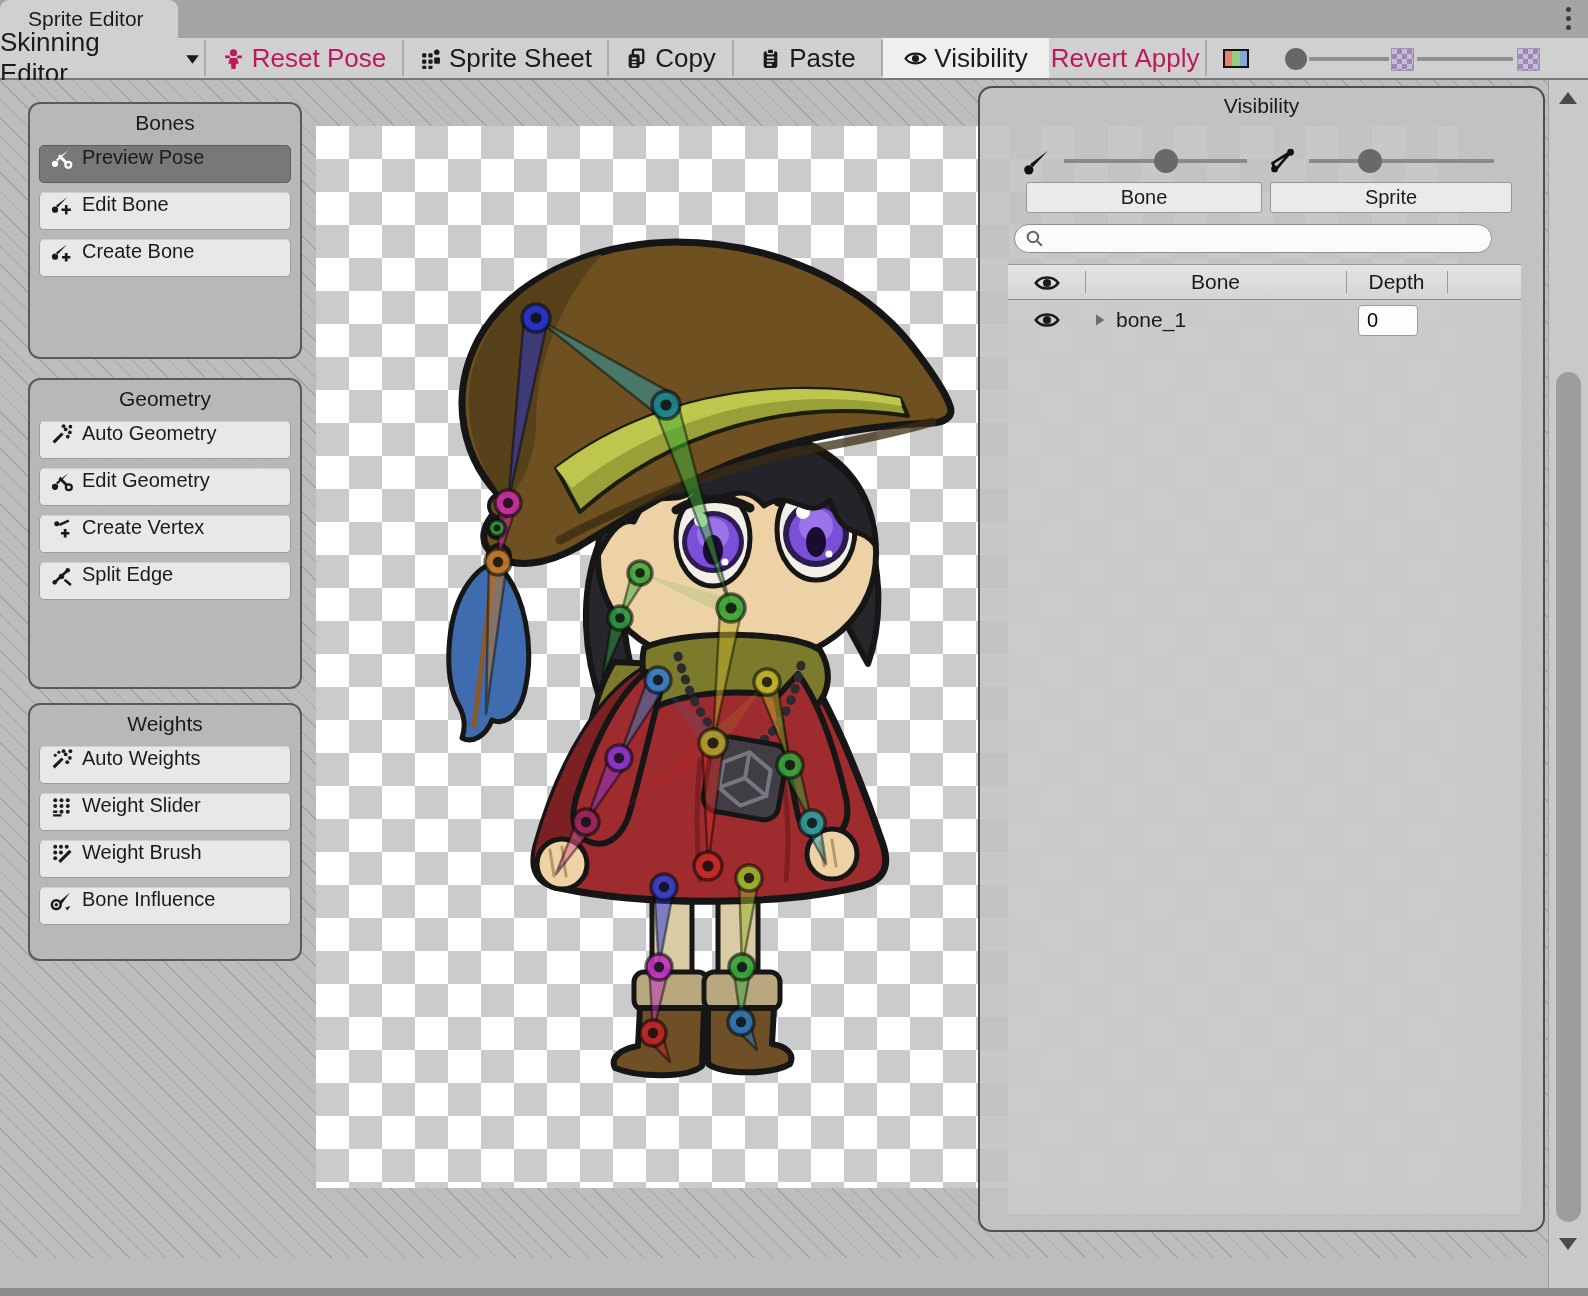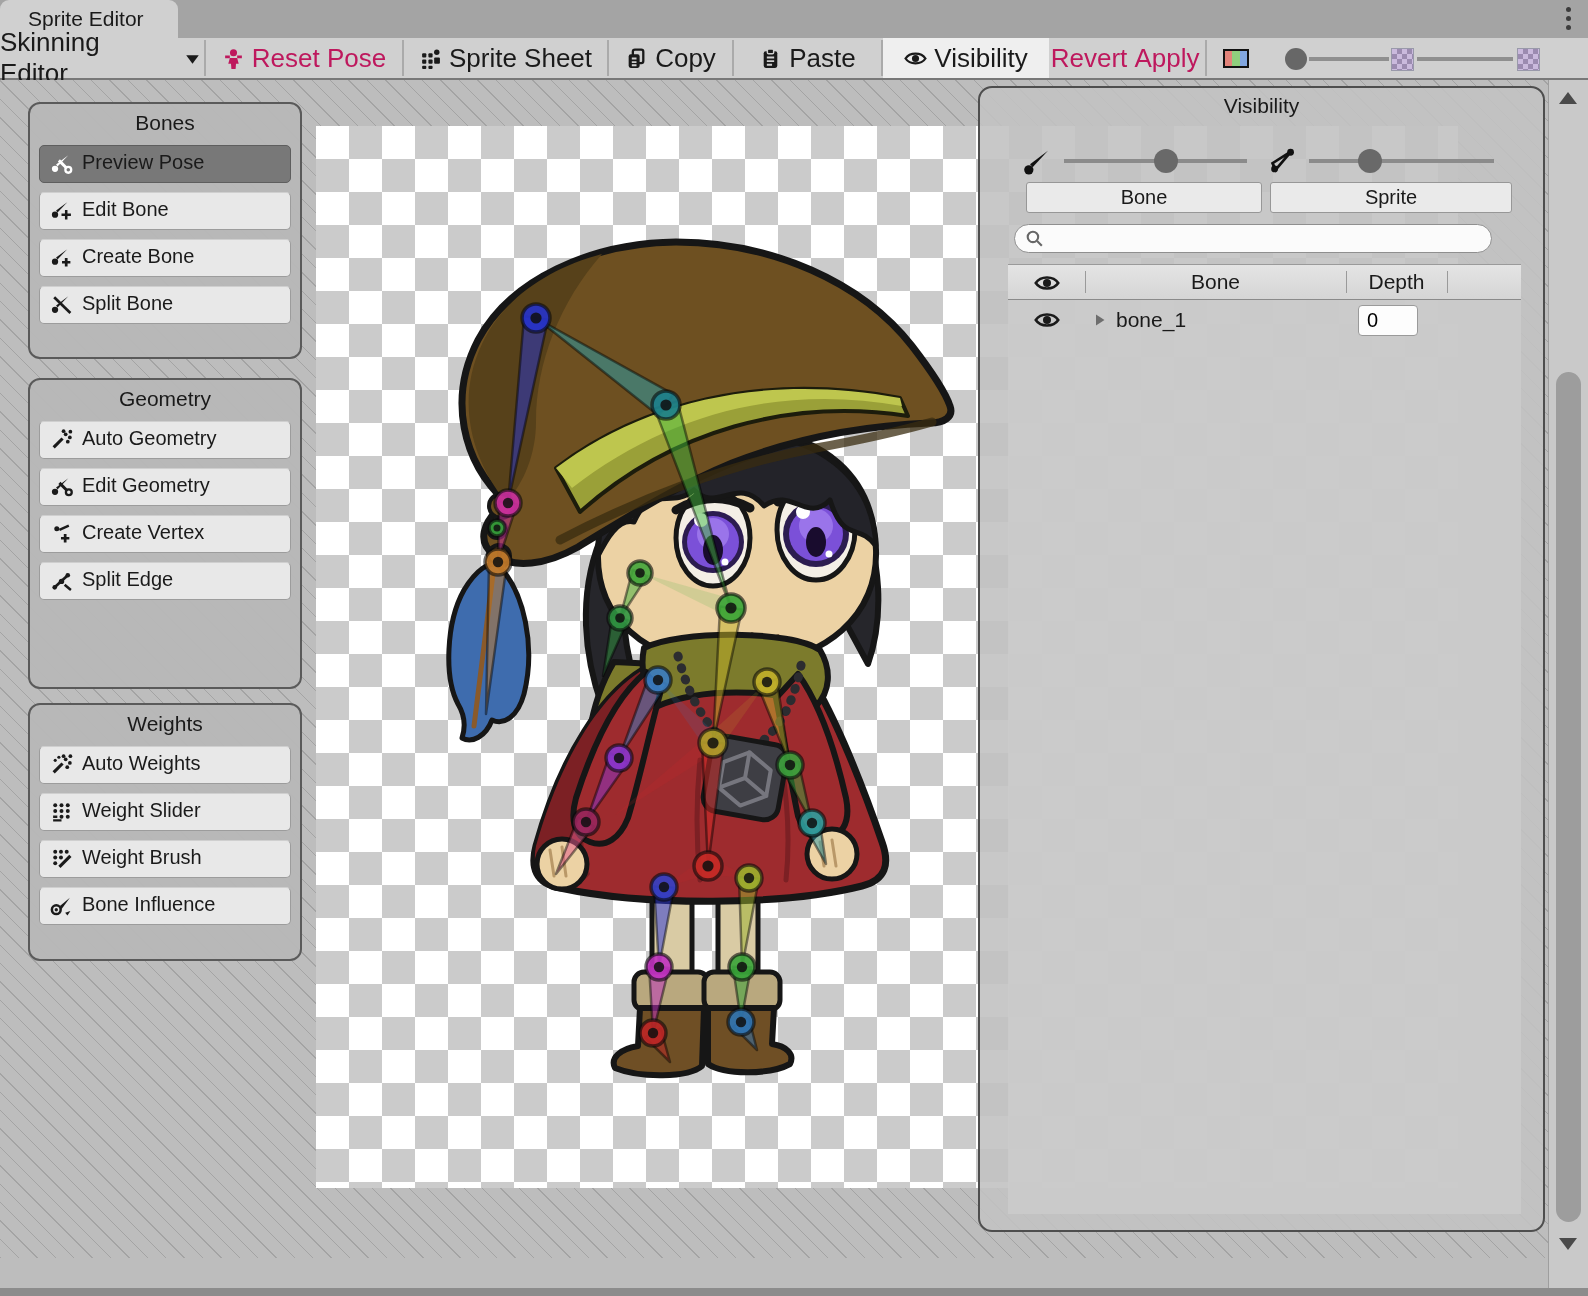--- a/index.html
+++ b/index.html
@@ -33,21 +33,21 @@
           background-image:repeating-linear-gradient(45deg,rgba(105,105,105,.30) 0 1px,transparent 1px 13px);}
   .canvas{position:absolute;left:316px;top:46px;width:1142px;height:1062px;
           background:repeating-conic-gradient(#cbcbcb 0% 25%,#ffffff 0% 50%) 0 0/66px 66px;z-index:1;}
   .canvas svg{position:absolute;left:0;top:0;}
   
   .panel{position:absolute;left:28px;width:274px;background:rgba(184,184,184,.97);
          border:2px solid #5a5a5a;border-radius:12px;box-sizing:border-box;z-index:3;}
   .panel .ptitle{text-align:center;font-size:21px;padding:7px 0 4px;}
   .pbody{padding:6px 9px 10px;}
   .pbtn{height:38px;margin-bottom:9px;border-radius:5px;background:#e8e8e8;border:1px solid #9c9c9c;
-        border-top-color:#cfcfcf;display:flex;align-items:flex-end;gap:9px;padding:8px 10px;font-size:20px;
+        border-top-color:#cfcfcf;display:flex;align-items:flex-start;gap:9px;padding:0 10px;font-size:20px;
         box-sizing:border-box;color:#1a1a1a;}
   .pbtn:last-child{margin-bottom:0;}
   .pbtn .i{color:#1a1a1a;}
   .pbtn.active{background:#787878;border-color:#5e5e5e;}
   .pbtn.active .i{color:#fff;}
   
   .vispanel{position:absolute;left:978px;top:6px;width:567px;height:1146px;z-index:3;
             background:rgba(194,194,194,.90);border:2px solid #4e4e4e;border-radius:14px;box-sizing:border-box;}
   .vtitle{text-align:center;font-size:21px;padding-top:6px;}
   .vslider{position:absolute;top:54px;left:0;right:0;height:40px;}
@@ -369,30 +369,20 @@
           <div class="pbtn">
             <span class="i">
               <svg viewBox="0 0 22 22">
                 <circle cx="4.8" cy="16" r="3" fill="currentColor"></circle>
                 <path d="M7.2 13.8L16.5 4L5.8 12Z" fill="currentColor"></path>
                 <path d="M15.5 12.5v8M11.5 16.5h8" stroke="currentColor" stroke-width="2.6"></path>
               </svg>
             </span>
             <span>Create Bone</span>
           </div>
-          <div class="pbtn">
-            <span class="i">
-              <svg viewBox="0 0 22 22">
-                <circle cx="4.8" cy="17" r="3" fill="currentColor"></circle>
-                <path d="M7.2 14.8L17.5 4L5.8 13Z" fill="currentColor"></path>
-                <path d="M4 5L19.5 20" stroke="currentColor" stroke-width="2.6"></path>
-              </svg>
-            </span>
-            <span>Split Bone</span>
-          </div>
         </div>
     </div>
     <div class="panel" style="top:298px;height:311px">
       <div class="ptitle">Geometry</div>
       <div class="pbody">
           <div class="pbtn">
             <span class="i">
               <svg viewBox="0 0 22 22">
                 <path d="M3.5 19.5L12 11" stroke="currentColor" stroke-width="3"></path>
                 <g fill="currentColor">

